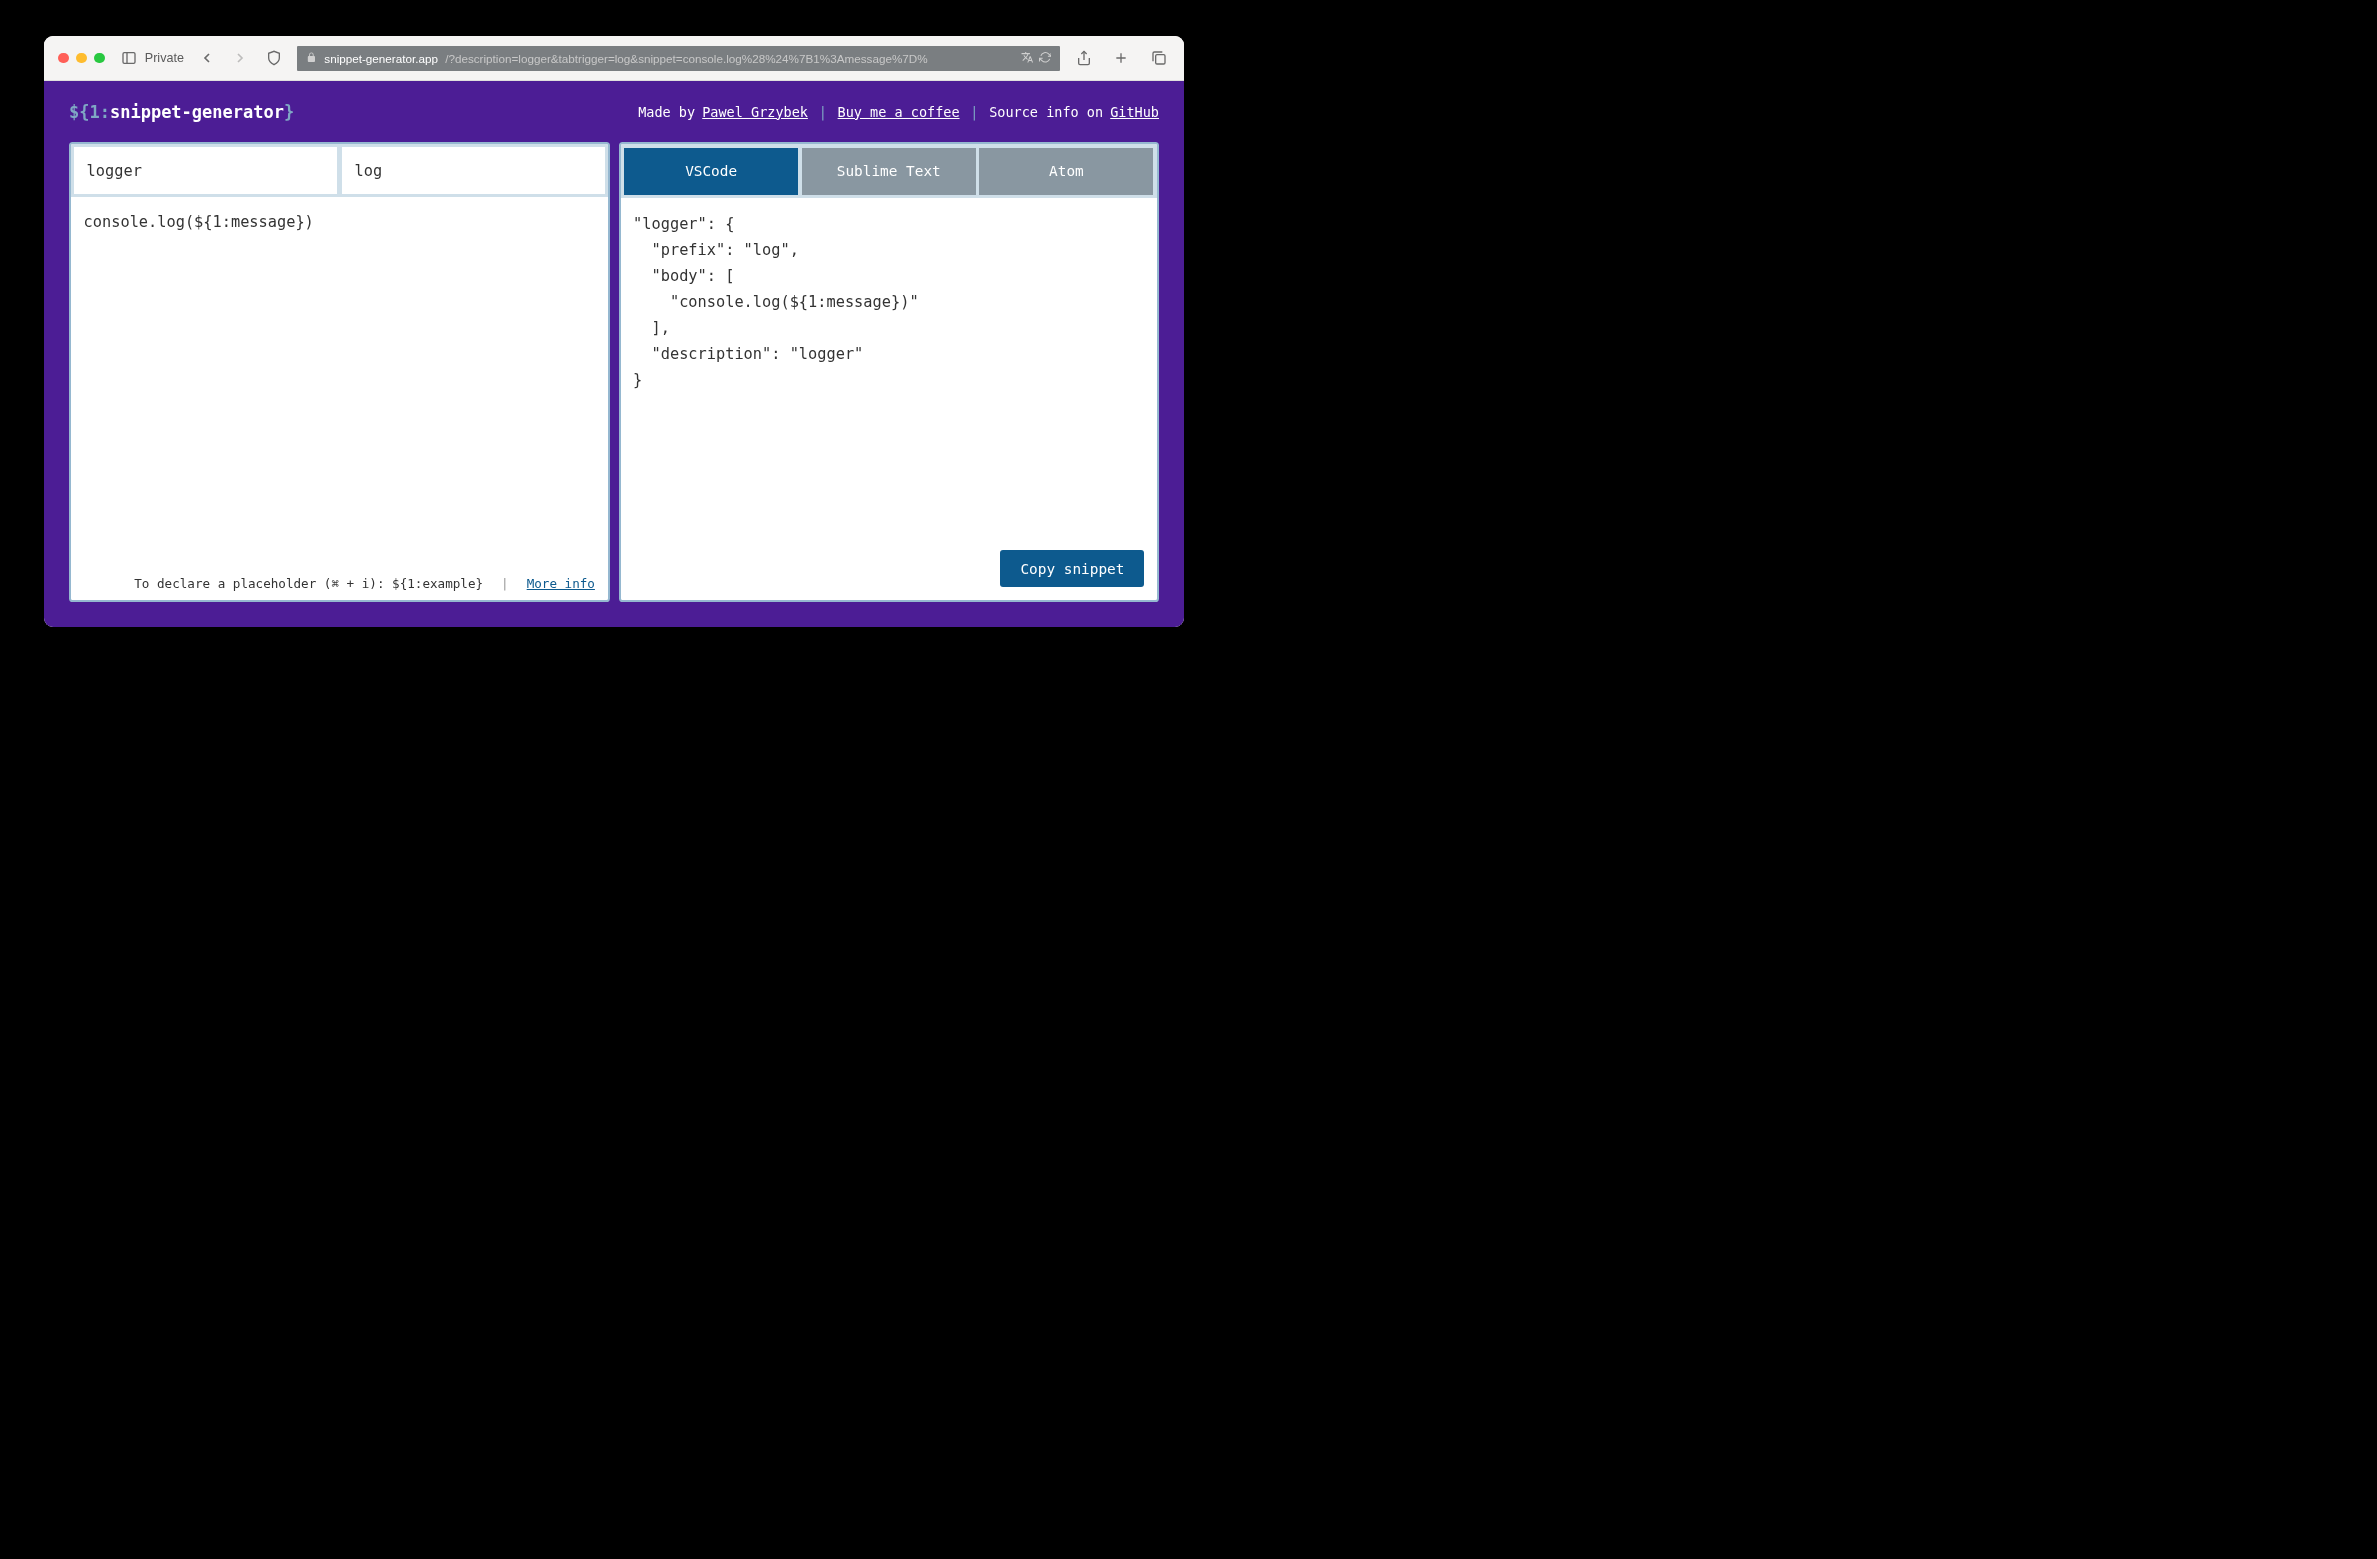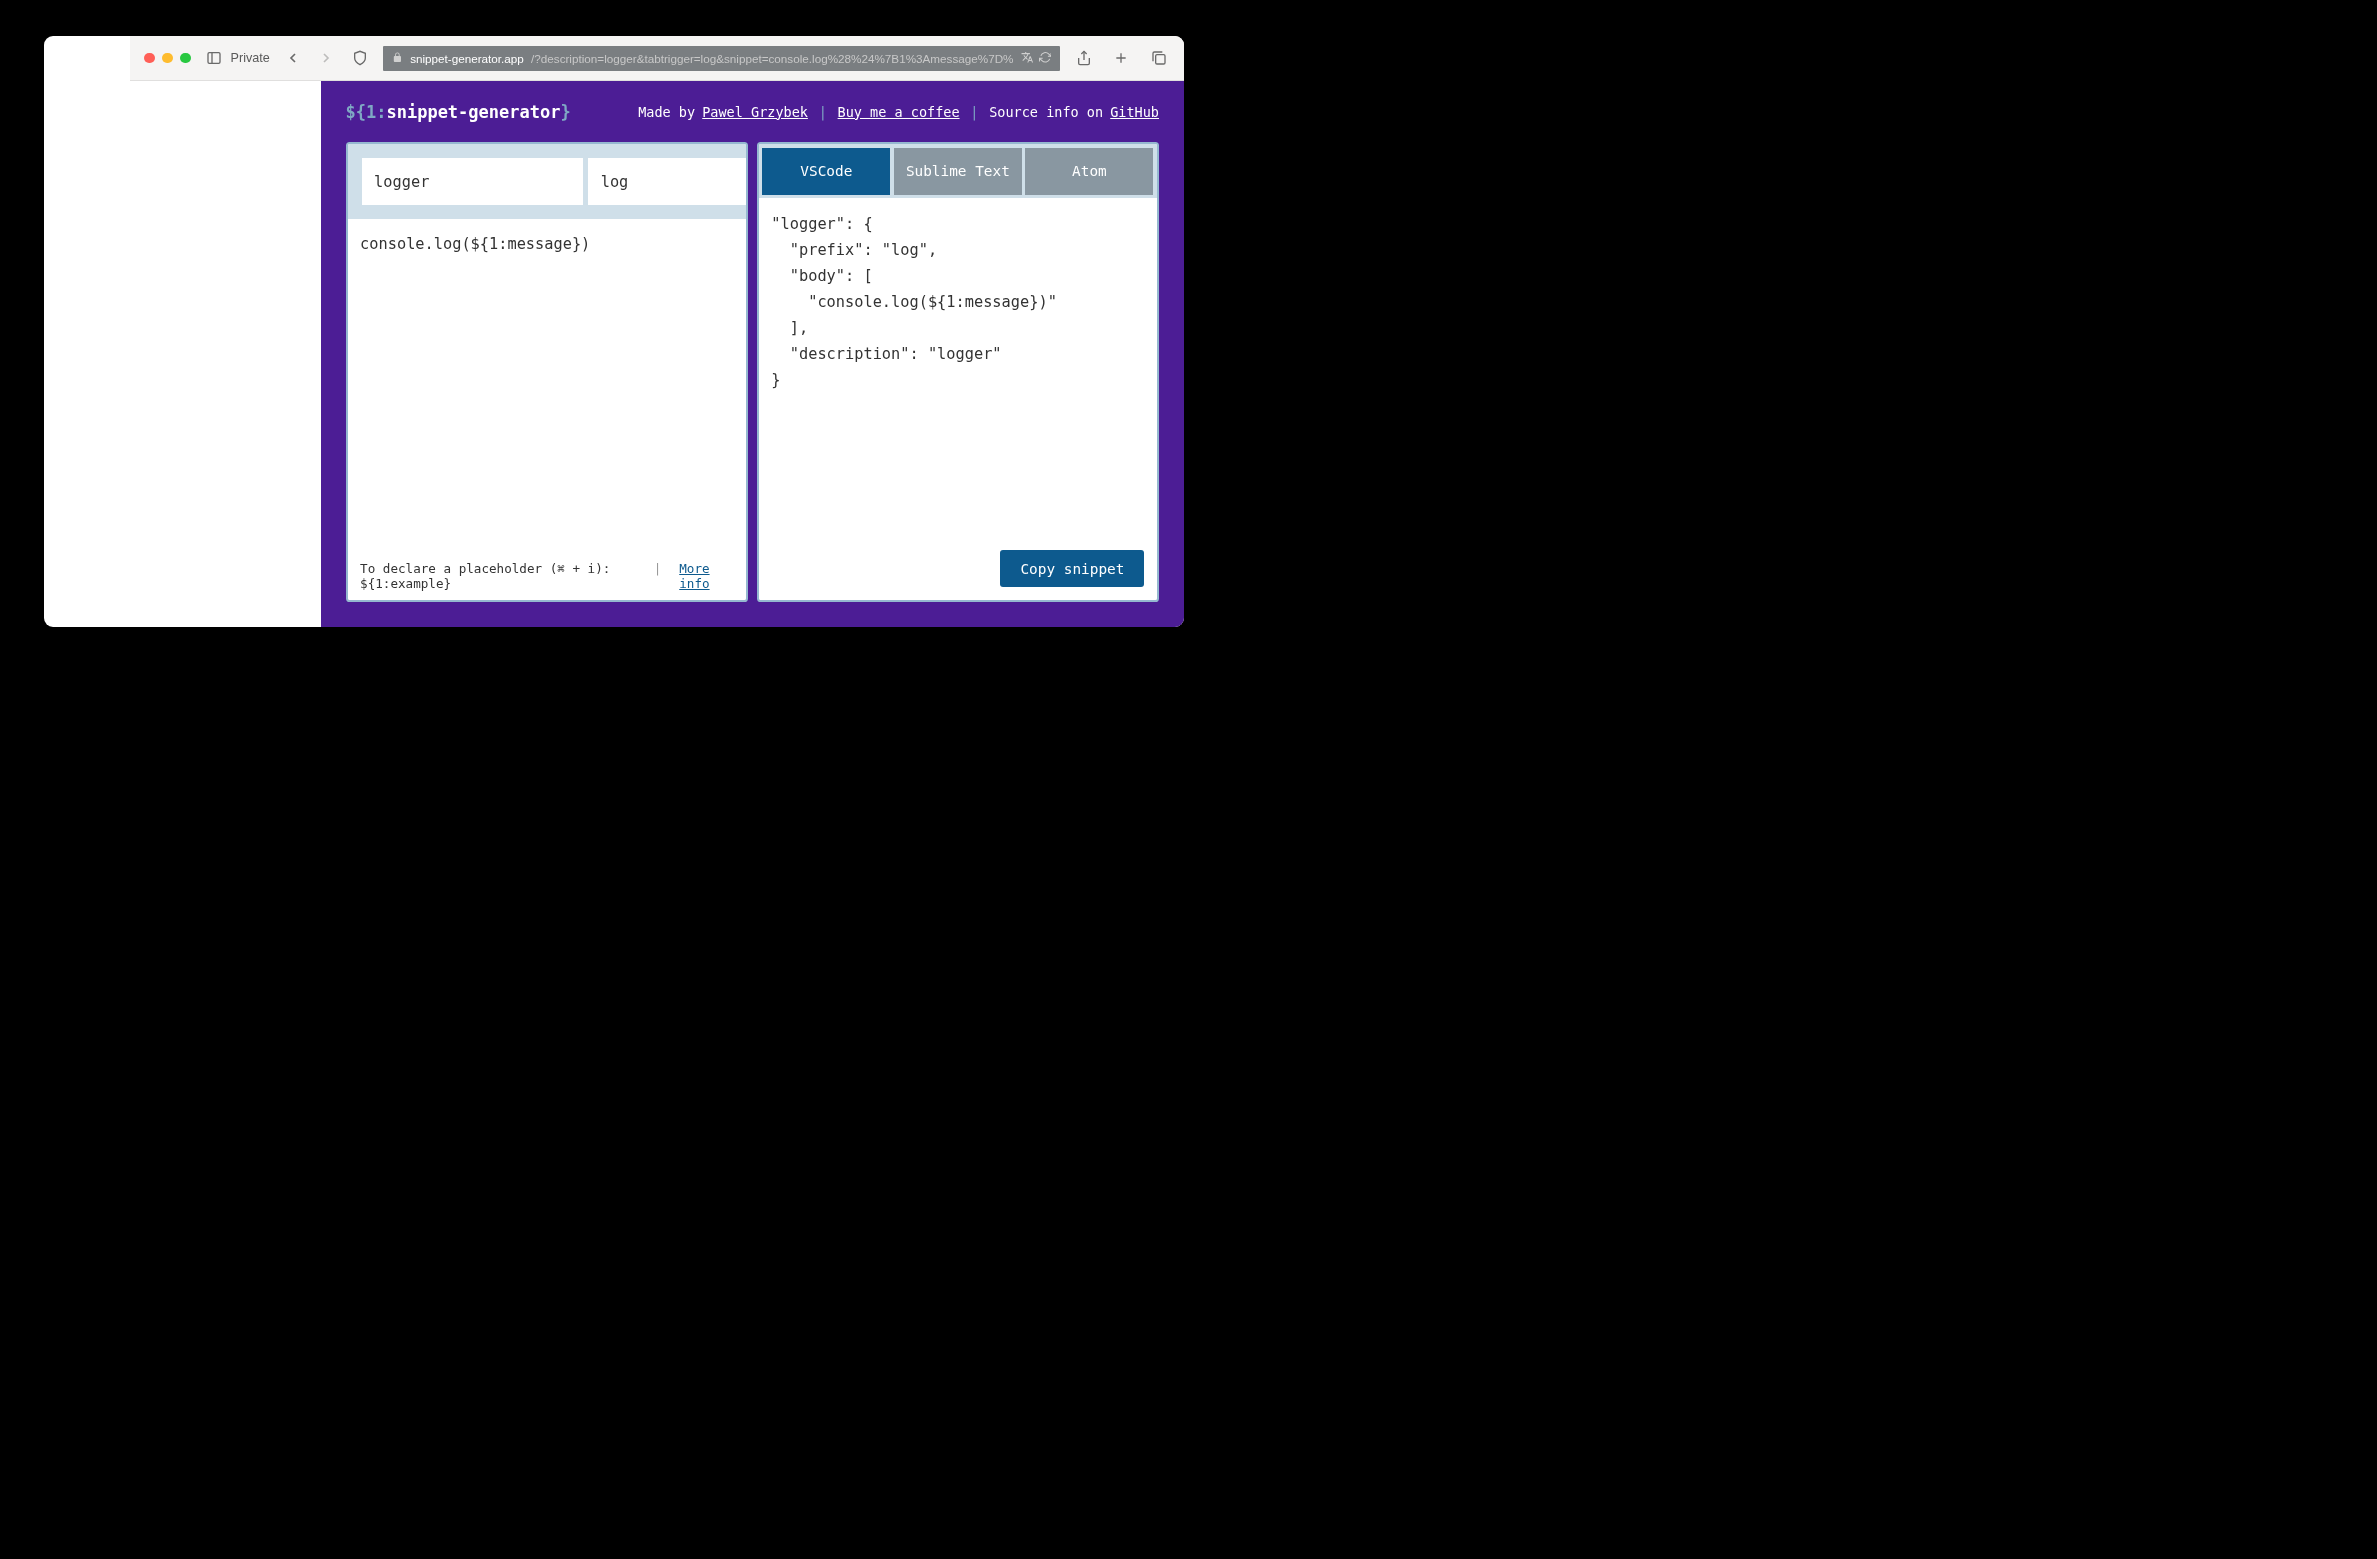--- a/index.html
+++ b/index.html
@@ -21,21 +21,20 @@
 
     .browser-window {
       width: 1140px;
       height: 591px;
       background: #fff;
       border-radius: 9px;
       overflow: hidden;
       box-shadow: 0 18px 54px rgba(0,0,0,0.5);
       display: flex;
       flex-direction: column;
-      align-items: flex-end;
     }
 
     
     .browser-chrome {
       height: 45px;
       background: #f5f4f3;
       display: flex;
       align-items: center;
       padding: 0 14.4px;
       gap: 12.6px;
@@ -187,21 +186,21 @@
       border-radius: 3.6px;
       display: flex;
       flex-direction: column;
       overflow: hidden;
     }
 
     
     .input-row {
       display: flex;
       gap: 5.4px;
-      padding: 14px;
+      padding: 3px;
       background: #cfdfe9;
     }
 
     .text-input {
       flex: 1;
       height: 47px;
       border: none;
       padding: 0 12.6px;
       font-size: 15.3px;
       font-family: "SF Mono", Menlo, Monaco, Consolas, monospace;

